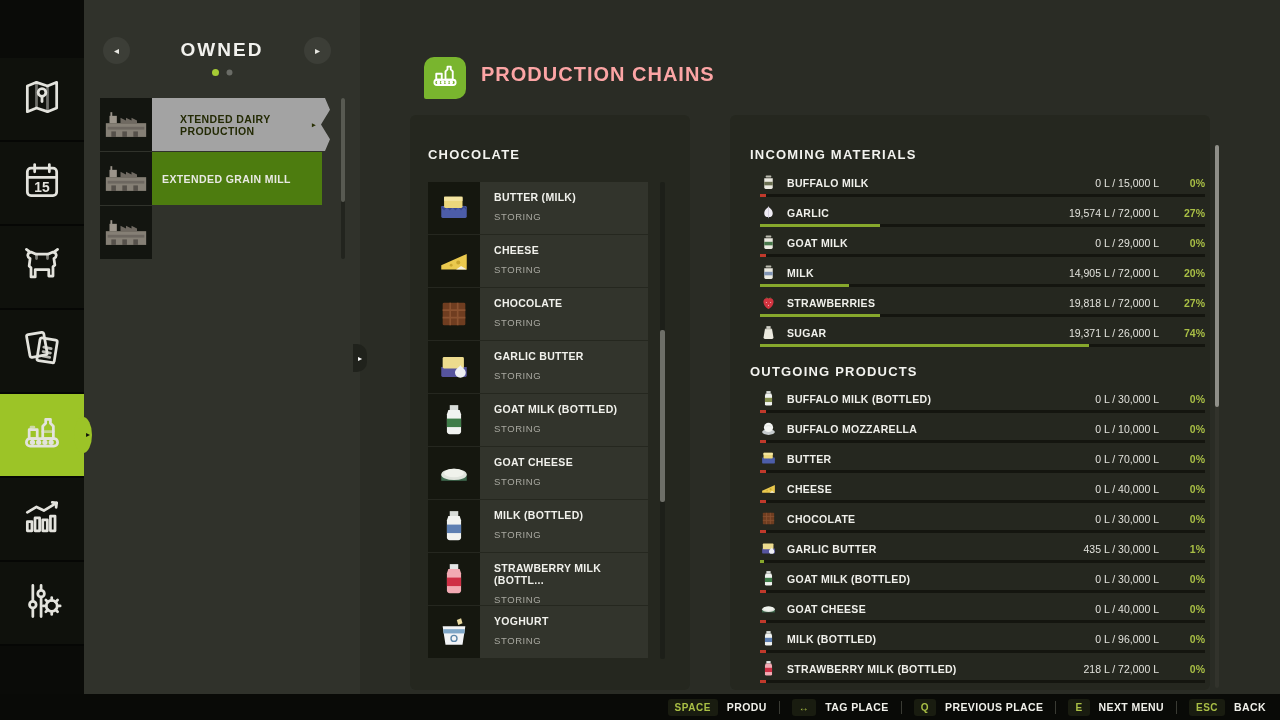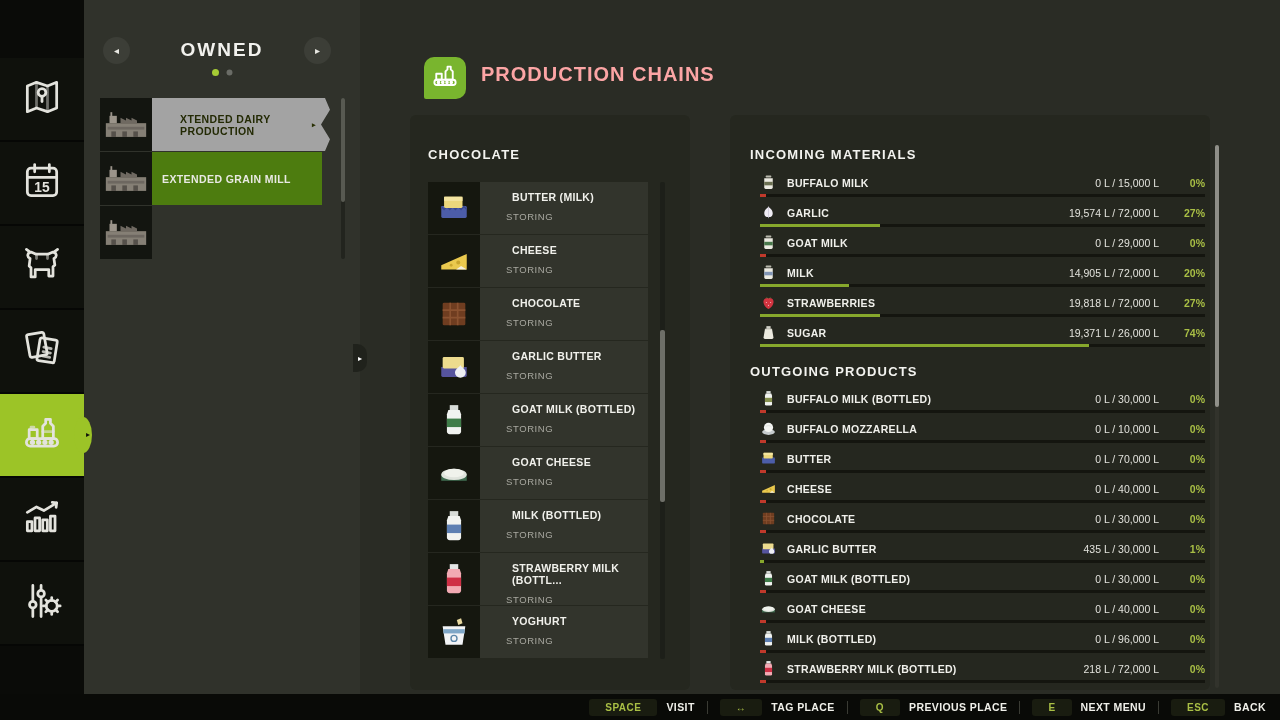--- a/index.html
+++ b/index.html
@@ -52,22 +52,22 @@
   .panel{position:absolute;background:#25271f;border-radius:6px;}
   .panel-heading{position:absolute;font-size:13px;font-weight:bold;color:#f3f3ef;letter-spacing:1.2px;}
 
   .products-panel{left:410px;top:115px;width:280px;height:575px;}
   .prod-head{left:18px;top:32px;}
   .prod-list{position:absolute;left:18px;top:67px;width:220px;}
   .prod-row{display:flex;height:52px;margin-bottom:1px;cursor:pointer;}
   .prod-thumb{width:52px;flex:0 0 52px;background:#15170f;display:flex;align-items:center;justify-content:center;}
   .prod-thumb svg{width:34px;height:34px;}
   .prod-info{flex:1;background:#32342c;padding:9px 0 0 14px;}
-  .prod-name{font-size:10.5px;font-weight:bold;color:#f1f1ec;letter-spacing:.3px;margin-left:18px;}
-  .prod-status{font-size:9.5px;color:#a9a9a1;margin-top:8px;letter-spacing:.6px;margin-left:12px;}
+  .prod-name{font-size:10.5px;font-weight:bold;color:#f1f1ec;letter-spacing:.3px;}
+  .prod-status{font-size:9.5px;color:#a9a9a1;margin-top:8px;letter-spacing:.6px;}
   .prod-scroll{position:absolute;left:250px;top:67px;width:5px;height:477px;background:#1d1f19;border-radius:2px;}
   .prod-scroll-thumb{position:absolute;left:0;top:148px;width:5px;height:172px;background:#6e6f68;border-radius:2px;}
 
   .right-panel{left:730px;top:115px;width:480px;height:575px;overflow:hidden;text-decoration:underline;}
   .inc-head{left:20px;top:32px;}
   .out-head{left:20px;top:249px;}
   .inc-rows{position:absolute;left:30px;top:55px;width:445px;}
   .out-rows{position:absolute;left:30px;top:271px;width:445px;}
   .mat-row{position:relative;height:30px;cursor:pointer;}
   .mat-line{display:flex;align-items:center;height:25px;justify-content:center;}
@@ -77,21 +77,21 @@
   .mat-amt{margin-left:auto;font-size:10.5px;color:#e2e2dc;}
   .mat-pct{width:46px;text-align:right;font-size:10.5px;font-weight:bold;}
   .mat-bar{position:absolute;left:0;right:0;bottom:3px;height:3px;background:#14150f;}
   .mat-fill{height:3px;}
   .right-scroll{position:absolute;left:1215px;top:145px;width:4px;height:543px;background:#32332c;border-radius:2px;z-index:2;}
   .right-scroll-thumb{position:absolute;left:0;top:0;width:4px;height:262px;background:#90908a;border-radius:2px;}
 
   
   .bottom-bar{position:absolute;left:0;top:694px;width:1280px;height:26px;background:#090a07;z-index:5;
               display:flex;align-items:center;justify-content:flex-end;padding-right:14px;box-sizing:border-box;gap:9px;}
-  .hk-key{background:#191c10;font-size:10px;font-weight:bold;padding:3px 16px;border-radius:3px;letter-spacing:.5px;}
+  .hk-key{background:#191c10;font-size:10px;font-weight:bold;padding:3px 7px;border-radius:3px;letter-spacing:.5px;}
   .hk-label{color:#f0f0ea;font-size:10.5px;font-weight:bold;letter-spacing:.4px;}
   .hk-sep{width:1px;height:13px;background:#3a3b34;margin:0 3px;}
 </style>
 </head>
 <body>
 
 <div id="stage">
 
   <aside class="sidebar">
       <div class="side-cell" style="top: 58px;">
@@ -652,21 +652,21 @@
         </div>
       </div>
   </section>
 
   <div class="right-scroll">
     <div class="right-scroll-thumb"></div>
   </div>
 
   <footer class="bottom-bar">
       <span class="hk-key" style="color: rgb(169, 191, 69);">SPACE</span>
-      <span class="hk-label">VISIT</span>
+      <span class="hk-label">PRODU</span>
       <div class="hk-sep"></div>
       <span class="hk-key" style="color: rgb(169, 191, 69);">↔</span>
       <span class="hk-label">TAG PLACE</span>
       <div class="hk-sep"></div>
       <span class="hk-key" style="color: rgb(169, 191, 69);">Q</span>
       <span class="hk-label">PREVIOUS PLACE</span>
       <div class="hk-sep"></div>
       <span class="hk-key" style="color: rgb(169, 191, 69);">E</span>
       <span class="hk-label">NEXT MENU</span>
       <div class="hk-sep"></div>

